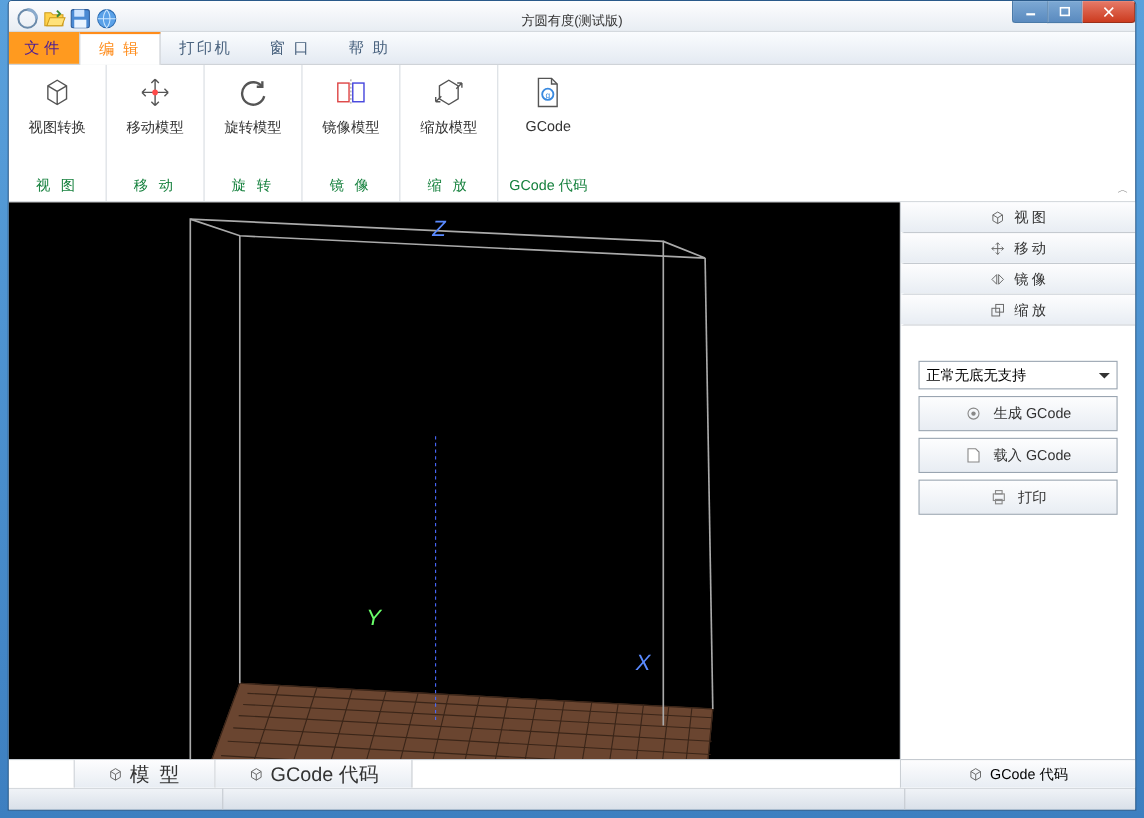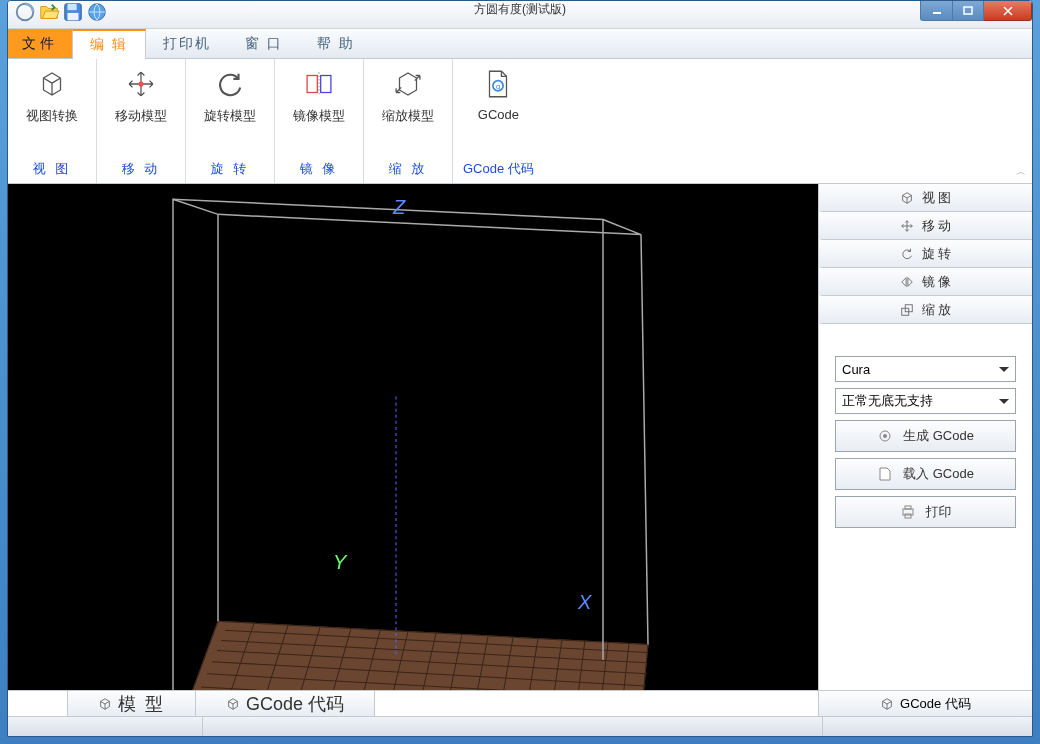--- a/index.html
+++ b/index.html
@@ -1,40 +1,40 @@
 <!DOCTYPE html>
 <html><head>
 <meta charset="utf-8">
 <style>
 * { box-sizing: border-box; margin: 0; padding: 0; font-family: "Microsoft YaHei", "SimSun", sans-serif; }
 body { width: 1040px; height: 744px; background: linear-gradient(to bottom, #5aa1dc, #3d7fc0); overflow: hidden; position: relative; }
 
 .window { position: absolute; left: 7px; top: 0; width: 1026px; height: 737px; background: #fff; border: 1px solid #2a5a8a; border-radius: 4px 4px 0 0; overflow: hidden; display: flex; flex-direction: column; }
 
-.titlebar { height: 28px; background: linear-gradient(to bottom, #fdfdfe, #e8edf3); display: flex; align-items: flex-start; position: relative; border-bottom: 1px solid #d0d5db; }
+.titlebar { height: 28px; background: linear-gradient(to bottom, #fdfdfe, #e8edf3); display: flex; align-items: flex-end; position: relative; border-bottom: 1px solid #d0d5db; }
 .titlebar .qat { display: flex; gap: 2px; padding-left: 6px; align-items: center; }
 .qat-btn { width: 22px; height: 22px; display: flex; align-items: center; justify-content: center; cursor: pointer; }
 .title-text { position: absolute; left: 50%; transform: translateX(-50%); font-size: 12px; color: #333; }
 .win-controls { position: absolute; right: 0; top: 0; display: flex; }
 .win-btn { width: 32px; height: 20px; display: flex; align-items: center; justify-content: center; font-size: 10px; color: #fff; }
 .win-min { background: linear-gradient(to bottom, #7da9d4, #5a8abf); border: 1px solid #4a7aa8; border-right: none; border-top: none; border-radius: 0 0 0 3px;}
 .win-max { background: linear-gradient(to bottom, #7da9d4, #5a8abf); border: 1px solid #4a7aa8; border-top: none;}
 .win-close { background: linear-gradient(to bottom, #e67a68, #cc3b1f); width: 48px; border: 1px solid #9a2f1a; border-left:none; border-top:none; border-radius: 0 0 3px 0;}
 
 .menubar { height: 30px; background: linear-gradient(to bottom, #fafcfe, #e4eaf2); display: flex; align-items: stretch; border-bottom: 1px solid #c5cad0; }
 .menu-item { padding: 0 17px; display: flex; align-items: center; font-size: 14px; color: #4a637f; cursor: pointer; letter-spacing: 2px; }
-.menu-item.file { background: #ff9a1f; color: #0f172a; letter-spacing: 4px; padding: 0 14px; font-weight: 400;}
+.menu-item.file { background: #ff9a1f; color: #4c1d95; letter-spacing: 4px; padding: 0 14px; font-weight: 400;}
 .menu-item.active { background: #fff; color: #ff8c1a; border-top: 2px solid #ff8c1a; border-left: 1px solid #c5cad0; border-right: 1px solid #c5cad0; margin-bottom: -1px; }
 
 .ribbon { height: 125px; background: #fff; display: flex; border-bottom: 1px solid #c5cad0; position: relative; }
 .ribbon-group { display: flex; flex-direction: column; align-items: center; padding: 4px 10px 2px; border-right: 1px solid #d8dce1; }
 .ribbon-tool { display: flex; flex-direction: column; align-items: center; gap: 6px; padding: 4px 8px; cursor: pointer; }
 .ribbon-tool svg, .ribbon-tool .ico { width: 34px; height: 34px; }
 .ribbon-tool-label { font-size: 13px; color: #333; }
-.ribbon-group-label { font-size: 13px; color: #1d4ed8; margin-top: auto; padding: 3px 0; letter-spacing: 3px;}
+.ribbon-group-label { font-size: 13px; color: #15803d; margin-top: auto; padding: 3px 0; letter-spacing: 3px;}
 .ribbon-collapse { position: absolute; right: 6px; bottom: 4px; font-size: 10px; color: #888; cursor: pointer; }
 
 .content { flex: 1; display: flex; position: relative; background: #fff; }
 
 .viewport-area { flex: 1; display: flex; flex-direction: column; position: relative; border-right: 1px solid #c5cad0;}
 .viewport { flex: 1; background: #000; position: relative; overflow: hidden; }
 .viewport svg { position: absolute; top: 0; left: 0; width: 100%; height: 100%; }
 
 .bottom-tabs { height: 26px; background: #fff; display: flex; align-items: stretch; border-top: 1px solid #c5cad0; }
 .btab { padding: 0 30px; display: flex; align-items: center; gap: 6px; font-size: 18px; color: #333; border-right: 1px solid #c5cad0; cursor: pointer; letter-spacing: 2px; background: linear-gradient(to bottom, #fdfdfe, #e8edf3); }
@@ -265,43 +265,34 @@
           <span>视图</span>
         </div>
         <div class="side-tab">
           <svg viewBox="0 0 16 16">
               <path d="M8 2v12M2 8h12M8 2l-2 2M8 2l2 2M8 14l-2-2M8 14l2-2M2 8l2-2M2 8l2 2M14 8l-2-2M14 8l-2 2" fill="none" stroke="#666"></path>
             </svg>
           <span>移动</span>
         </div>
         <div class="side-tab">
           <svg viewBox="0 0 16 16">
-              <path d="M12 5a5 5 0 1 0 1 5M12 2v3h-3" fill="none" stroke="#666"></path>
-            </svg>
-          <span>旋转</span>
-        </div>
-        <div class="side-tab">
-          <svg viewBox="0 0 16 16">
               <path d="M7 3L2 8l5 5zM9 3l5 5-5 5z" fill="none" stroke="#666"></path>
             </svg>
           <span>镜像</span>
         </div>
         <div class="side-tab">
           <svg viewBox="0 0 16 16">
               <rect x="2" y="6" width="8" height="8" fill="none" stroke="#666"></rect>
               <rect x="6" y="2" width="8" height="8" fill="none" stroke="#666"></rect>
             </svg>
           <span>缩放</span>
         </div>
       </div>
 
       <div class="side-panel">
-        <div class="combo">
-            <span>Cura</span>
-          </div>
         <div class="combo">
             <span>正常无底无支持</span>
           </div>
         <div class="side-btn">
           <svg viewBox="0 0 16 16">
               <circle cx="8" cy="8" r="5" fill="none" stroke="#888"></circle>
               <circle cx="8" cy="8" r="2" fill="#888"></circle>
             </svg>
           <span>生成 GCode</span>
         </div>

